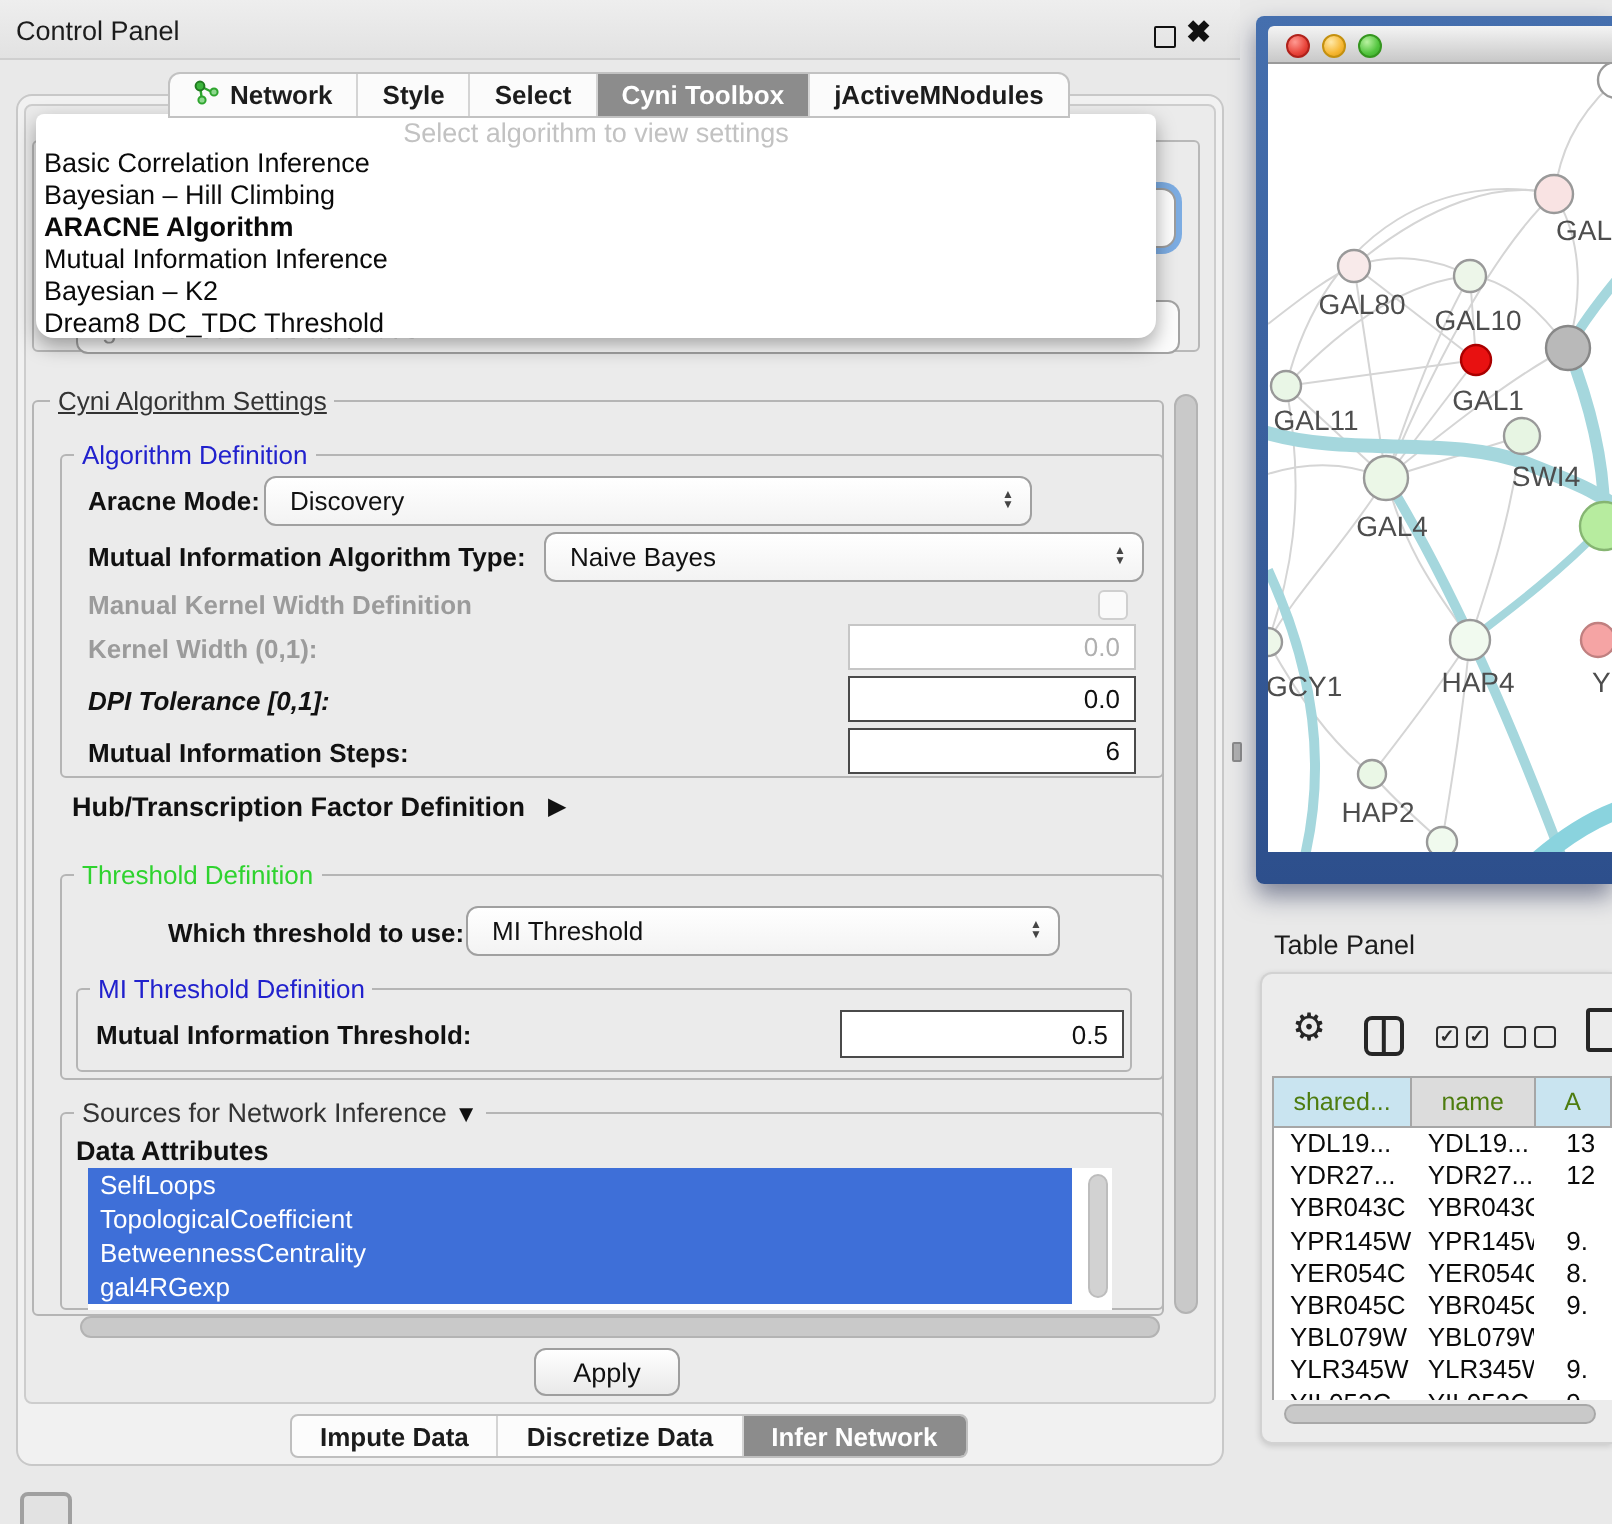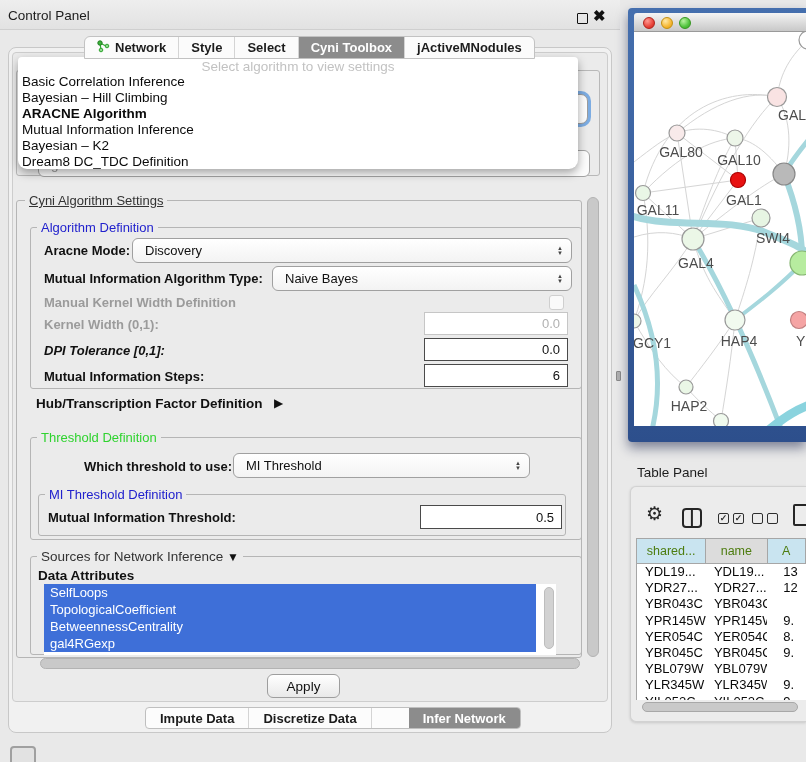--- a/index.html
+++ b/index.html
@@ -81,21 +81,21 @@
     background:#c9c9c9; border:1px solid #b3b3b3; border-radius:6px; z-index:6; }
 
   .apply-btn { position:absolute; left:267px; top:674px; width:73px; height:24px;
     background:linear-gradient(#ffffff,#e9e9e9); border:1px solid #9e9e9e; border-radius:6px;
     font-size:13.5px; color:#111; display:flex; align-items:center; justify-content:center; cursor:pointer; }
 
   .bottom-tabs { position:absolute; left:145px; top:707px; height:22px; display:flex;
     background:#fcfcfc; border:1px solid #bfbfbf; border-radius:4px; overflow:hidden; }
   .btab { display:flex; align-items:center; padding:0 14px; font-size:13px; font-weight:700;
     color:#1c1c1c; border-right:1px solid #d4d4d4; cursor:pointer; white-space:nowrap; }
-  .btab:last-child { border-right:none;margin-left:37px; }
+  .btab:last-child { border-right:none; }
   .btab.sel { background:#8c8c8c; color:#fff; }
 
   .corner-icon { position:absolute; left:10px; top:746px; width:26px; height:20px;
     border:2px solid #a0a0a0; border-radius:4px; background:#e2e2e2; cursor:pointer; }
   .divider-grip { position:absolute; left:616px; top:371px; width:5px; height:10px;
     background:#b0b0b0; border:1px solid #8a8a8a; border-radius:1px; cursor:col-resize; }
 
   
   .net-frame { position:absolute; left:628px; top:8px; width:178px; height:434px;
     background:linear-gradient(180deg,#456fae,#2d4f8c); border-radius:4px 0 0 4px;
@@ -177,33 +177,33 @@
     </div>
 
   <div class="dropdown">
     <div class="dd-prompt">Select algorithm to view settings</div>
     <div class="dd-items" id="dd-items">
         <div class="dd-item">Basic Correlation Inference</div>
         <div class="dd-item">Bayesian – Hill Climbing</div>
         <div class="dd-item bold">ARACNE Algorithm</div>
         <div class="dd-item">Mutual Information Inference</div>
         <div class="dd-item">Bayesian – K2</div>
-        <div class="dd-item">Dream8 DC_TDC Definition</div>
+        <div class="dd-item">Dream8 DC_TDC Threshold</div>
       </div>
   </div>
 
   <div class="groupbox" style="left:16px;top:200px;width:566px;height:458px;">
     <span class="gtitle t-plain" style="left:8px;text-decoration:underline;">Cyni Algorithm Settings</span>
   </div>
 
   <div class="groupbox" style="left:30px;top:227px;width:552px;height:162px;">
     <span class="gtitle t-blue" style="left:6px;">Algorithm Definition</span>
   </div>
   <span class="lbl" style="left:44px;top:243px;">Aracne Mode:</span>
-  <div class="combo" style="left:132px;top:238px;width:440px;height:25px;">
+  <div class="combo" style="left:132px;top:238px;width:384px;height:25px;">
     <span>Discovery</span>
     <span class="spin">
         <i>▲</i>
         <i>▼</i>
       </span>
   </div>
   <span class="lbl" style="left:44px;top:271px;">Mutual Information Algorithm Type:</span>
   <div class="combo" style="left:272px;top:266px;width:300px;height:25px;">
     <span>Naive Bayes</span>
     <span class="spin">

